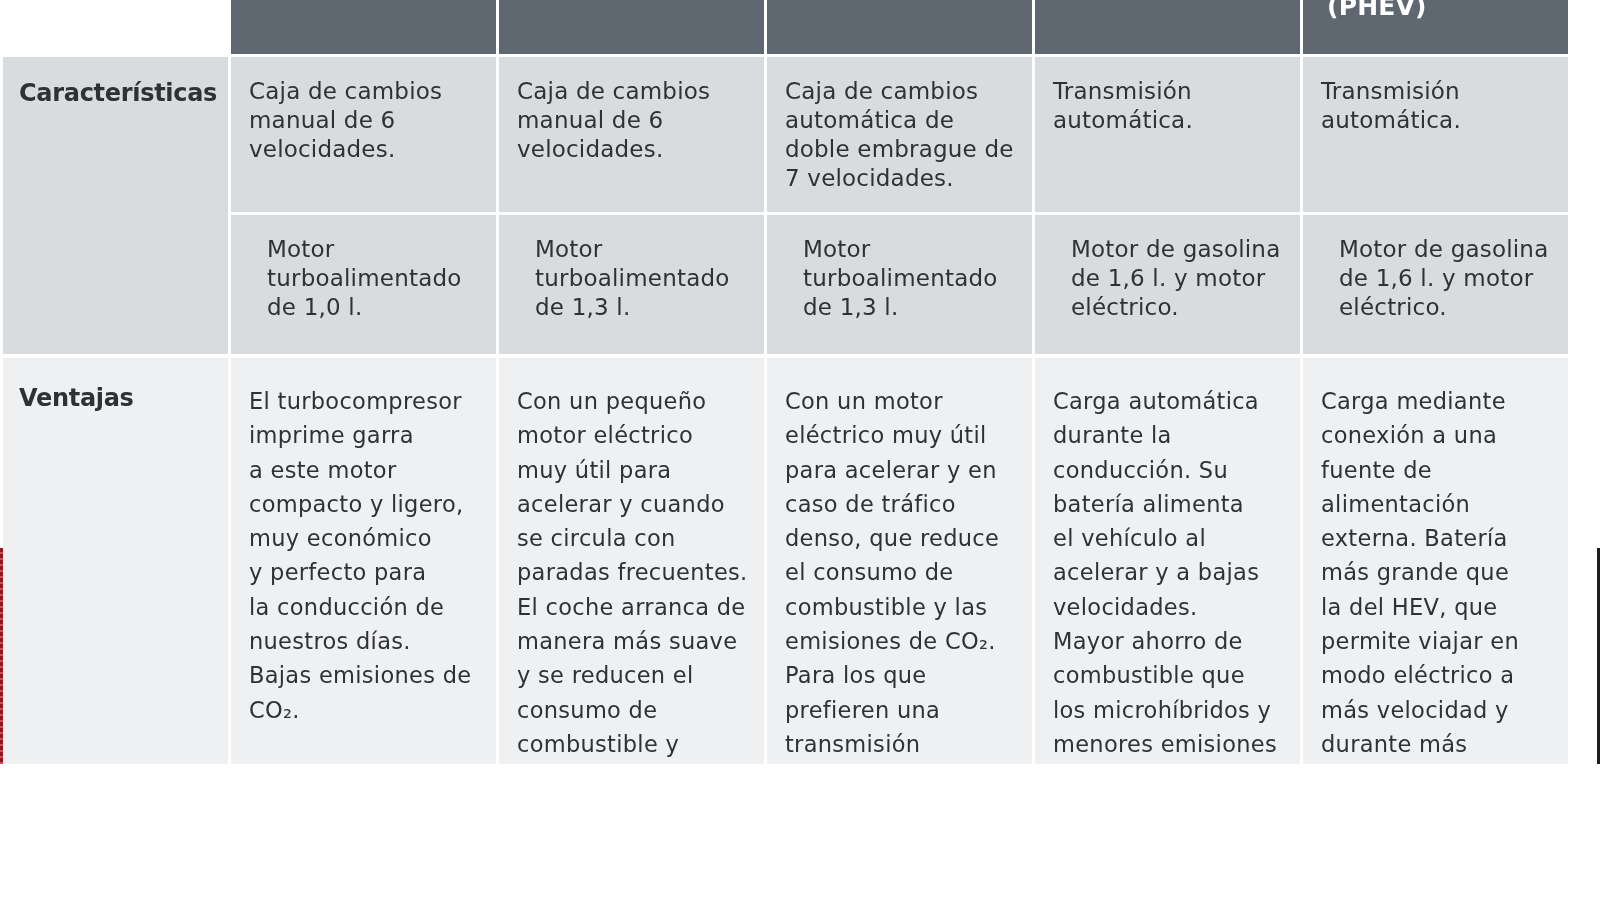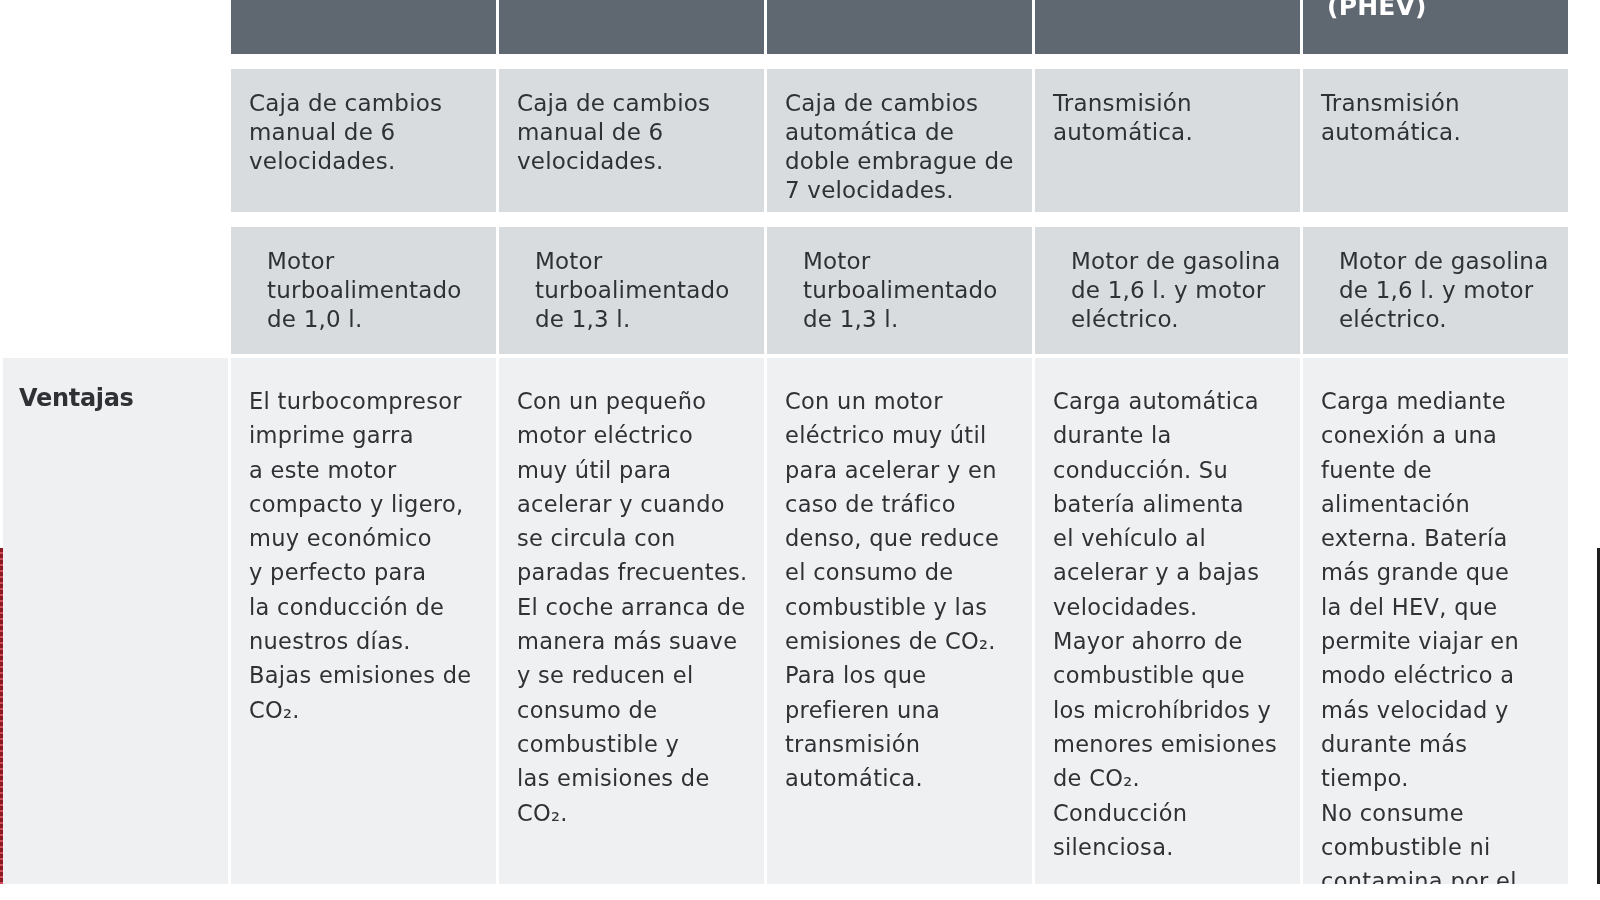--- a/index.html
+++ b/index.html
@@ -8,21 +8,21 @@
       width: 1600px;
       height: 900px;
       overflow: hidden;
       background: #ffffff;
       font-family: "DejaVu Sans", "Liberation Sans", sans-serif;
       color: #2b2d30;
     }
     .page {
       position: relative;
       width: 1600px;
-      height: 884px;
+      height: 764px;
       overflow: hidden;
       background: #ffffff;
     }
     .grid {
       position: absolute;
       left: 0;
       top: 0;
       display: grid;
       grid-template-columns: 228px 268px 268px 268px 268px 268px;
       grid-template-rows: 54px 158px 142px 560px;
@@ -51,21 +51,20 @@
       border-left: none;
     }
     .hdr-text {
       margin-top: -8px;
       display: block;
     }
     .feat {
       background: #d9dcdf;
       border-left: 3px solid #ffffff;
       border-top: 3px solid #ffffff;
-      margin-top: 12px;
     }
     .rowlabel {
       background: #d9dcdf;
       font-weight: bold;
       font-size: 24px;
       padding: 22px 10px 0 16px;
       border-top: 3px solid #ffffff;
       border-left: 3px solid #ffffff;
       grid-row: 2 / span 2;
       letter-spacing: -0.3px;
@@ -126,20 +125,21 @@
     <div class="cell hdr">
         <span class="hdr-text"></span>
       </div>
     <div class="cell hdr">
         <span class="hdr-text"></span>
       </div>
     <div class="cell hdr">
         <span class="hdr-text">(PHEV)</span>
       </div>
 
+    <div class="cell rowlabel" style="grid-column:1;">Características</div>
 
     <div class="cell feat" style="grid-column:2;grid-row:2;"><span class="txt">Caja de cambios
 manual de 6
 velocidades.</span></div>
     <div class="cell feat" style="grid-column:3;grid-row:2;"><span class="txt">Caja de cambios
 manual de 6
 velocidades.</span></div>
     <div class="cell feat" style="grid-column:4;grid-row:2;"><span class="txt">Caja de cambios
 automática de
 doble embrague de

